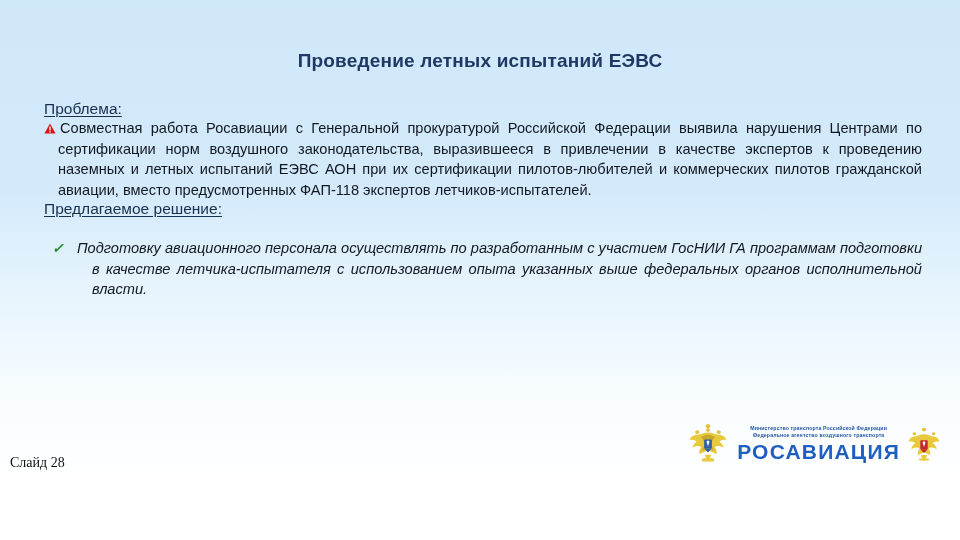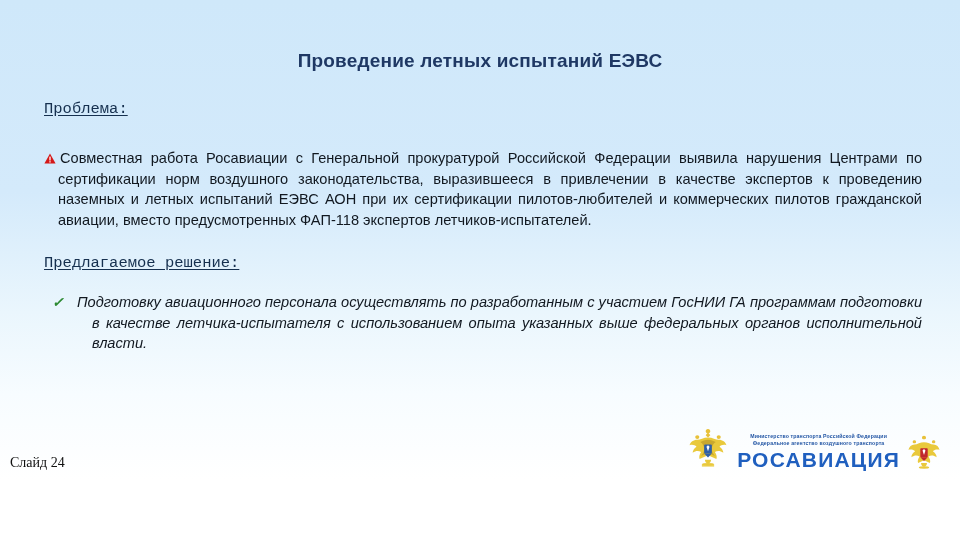--- a/index.html
+++ b/index.html
@@ -43,24 +43,23 @@
     top: 100px;
     width: 878px;
   }
   .section-heading {
     font-size: 15.5px;
     color: #16304f;
     text-decoration: underline;
     text-underline-offset: 2px;
     margin: 0;
     padding: 0;
-    font-family: Liberation Mono, monospace;
   }
   .para-block {
-    margin-top: 30px;
+    margin-top: 0;
     position: relative;
   }
   .para {
     font-size: 14.6px;
     line-height: 20.5px;
     color: #111820;
     text-align: justify;
     text-justify: inter-word;
     margin: 0;
     padding-left: 0;
@@ -79,21 +78,21 @@
   }
   .bullet-warn svg { display: block; }
   .bullet-check {
     display: inline-block;
     color: #2d8a32;
     font-size: 14px;
     font-weight: bold;
     margin-right: 5px;
     vertical-align: 0px;
   }
-  #solution-heading-wrap { margin-top: 24px; }
+  #solution-heading-wrap { }
   #solution-item-1 { margin-top: 16px; padding-left: 28px; }
   #solution-item-2 { margin-top: 20px; padding-left: 28px; font-style: italic; }
   #solution-item-1 .para, #solution-item-2 .para {
     padding-left: 20px;
     text-indent: -20px;
   }
 
   
   #slide-number {
     position: absolute;
@@ -104,21 +103,21 @@
     color: #101010;
   }
 
   
   #footer-logos {
     position: absolute;
     right: 18px;
     bottom: 8px;
     height: 56px;
     display: flex;
-    align-items: flex-end;
+    align-items: center;
     gap: 4px;
   }
   .emblem { width: 46px; height: 46px; display: block; }
   .emblem-small { width: 36px; height: 40px; display: block; }
   #rosaviatsiya-lockup {
     display: flex;
     flex-direction: column;
     align-items: center;
     justify-content: center;
     padding: 0 2px;
@@ -165,21 +164,21 @@
       <div class="section-heading">Предлагаемое решение:</div>
 
 
       <div id="solution-item-2">
         <p class="para"><span class="bullet-check">✓</span><span>Подготовку авиационного персонала осуществлять по разработанным с участием ГосНИИ ГА программам подготовки в качестве летчика-испытателя с использованием опыта указанных выше федеральных органов исполнительной власти.</span></p>
       </div>
     </div>
 
   </div>
 
-  <div id="slide-number">Слайд  24</div>
+  <div id="slide-number">Слайд  28</div>
 
   <div id="footer-logos">
 
     <span>
       <svg class="emblem" viewBox="0 0 60 60">
         <g>
           <path d="M30 8 l3 4 -3 3 -3 -3z" fill="#E8C13A"></path>
           <path d="M30 4 c2 0 3 1.4 3 3 0 1.6-1 2.6-3 2.6 -2 0-3-1-3-2.6 0-1.6 1-3 3-3z" fill="#E8C13A"></path>
           <path d="M16 12 c-1.6 0-2.6 1-2.6 2.4 0 1.6 1 2.4 2.6 2.4 1.6 0 2.6-.8 2.6-2.4 0-1.4-1-2.4-2.6-2.4z" fill="#E8C13A"></path>
           <path d="M44 12 c-1.6 0-2.6 1-2.6 2.4 0 1.6 1 2.4 2.6 2.4 1.6 0 2.6-.8 2.6-2.4 0-1.4-1-2.4-2.6-2.4z" fill="#E8C13A"></path>

